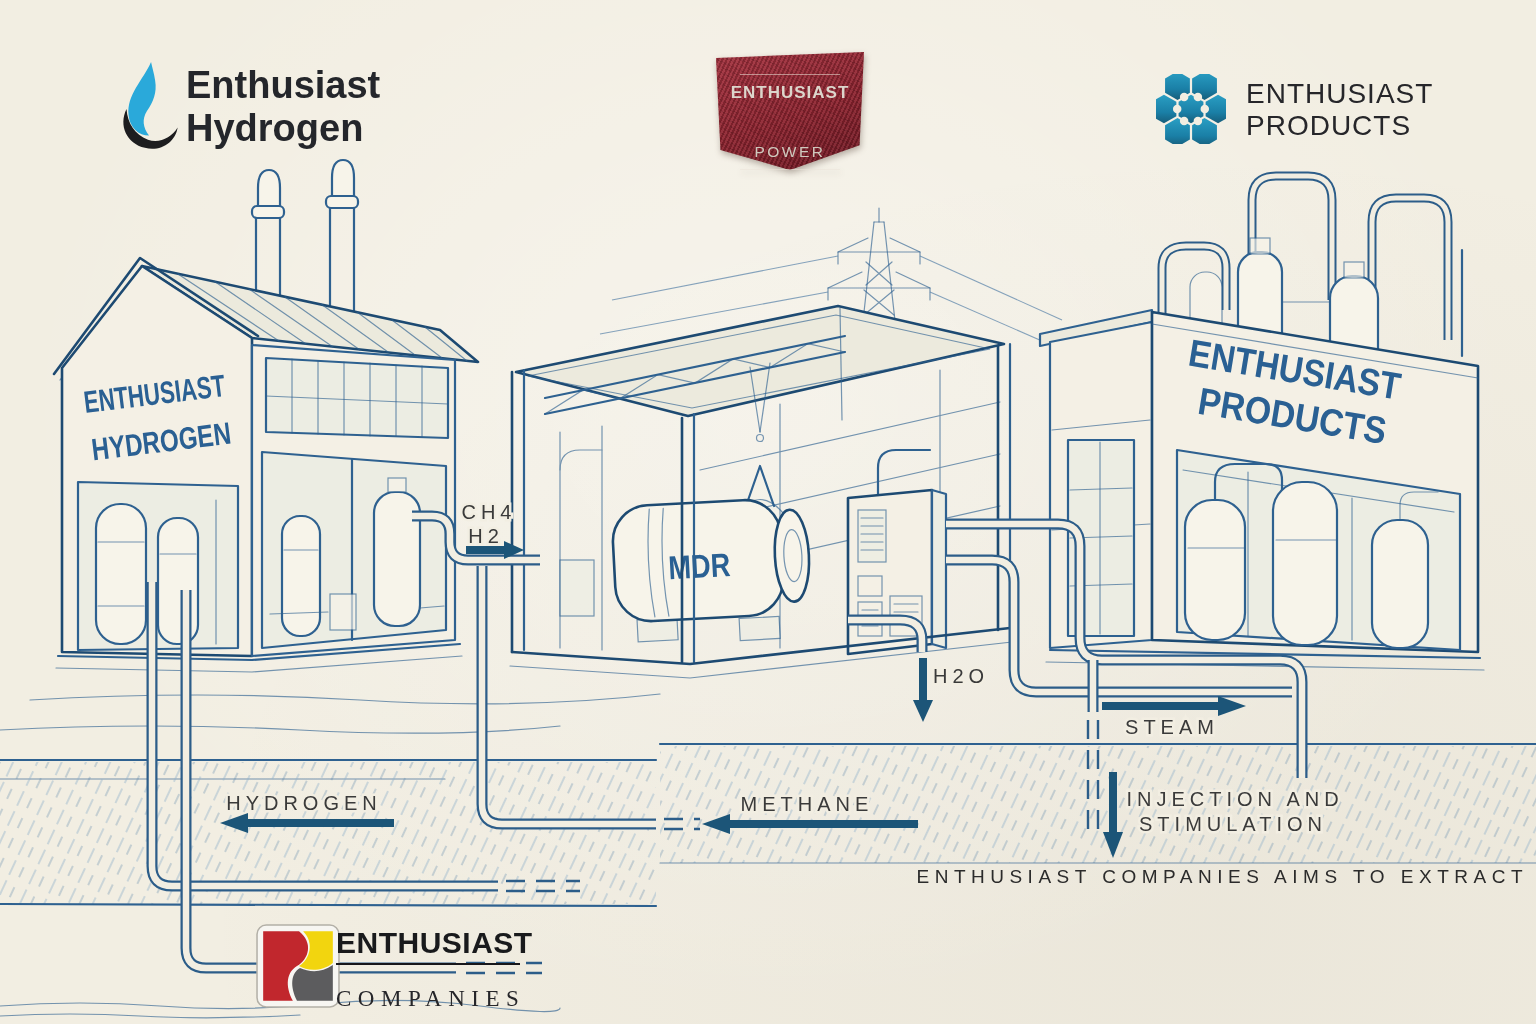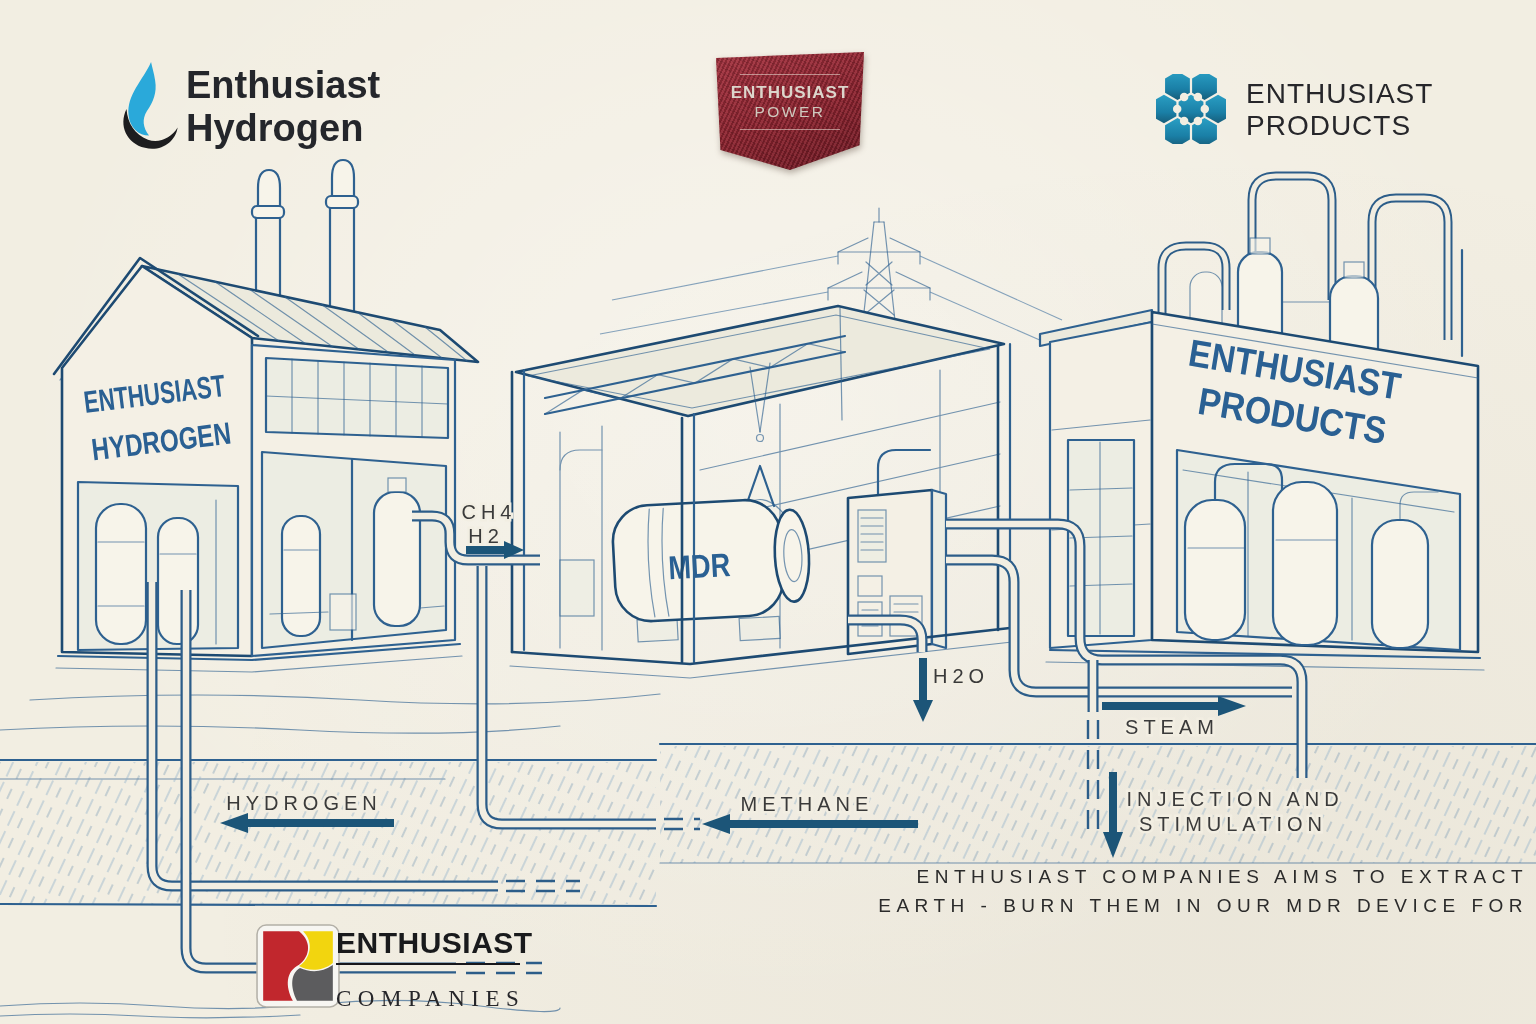--- a/index.html
+++ b/index.html
@@ -39,21 +39,21 @@
     filter:drop-shadow(1px 3px 3px rgba(60,40,30,.35));}
   .badge-shape{position:absolute;inset:0;
     background:
       repeating-linear-gradient(115deg, rgba(0,0,0,.16) 0 2px, rgba(255,255,255,.06) 2px 4px),
       repeating-linear-gradient(25deg, rgba(0,0,0,.10) 0 1px, rgba(255,255,255,0) 1px 5px),
       linear-gradient(160deg,#a63340,#8e2430 55%,#701a24);
     clip-path:polygon(0% 5%,100% 0%,97% 79%,50% 100%,3% 83%);}
   .badge-inner{position:absolute;inset:0;display:flex;flex-direction:column;align-items:center;}
   .badge-line{width:100px;border-top:1px solid rgba(235,228,216,.55);}
   .badge-t1{margin-top:8px;font-size:17px;font-weight:700;letter-spacing:1px;color:#dcd6cc;}
-  .badge-t2{font-size:15.5px;font-weight:400;letter-spacing:2.5px;color:#cfc9be;}
+  .badge-t2{font-size:15.5px;font-weight:400;letter-spacing:2.5px;color:#cfc9be;margin-top:40px;}
   .co-logo-text{position:absolute;left:336px;top:926px;color:#191a1c;}
   .co-l1{font-size:30px;font-weight:700;letter-spacing:0.5px;}
   .co-rule{width:184px;height:2px;background:#17171b;margin-top:3px;}
   .co-l2{font-family:"Liberation Serif",serif;font-size:23px;letter-spacing:6.5px;color:#26262a;margin-top:21px;}
 
   .caption{position:absolute;left:652px;top:862px;width:876px;text-align:right;
     font-size:19px;letter-spacing:5.5px;line-height:29px;color:#2b2b2b;}
 </style>
 </head>
 <body>
@@ -427,16 +427,15 @@
   <path d="M40,75 C33,61 34,48 43,43 C52,47 64,48 75,40 V75 Z" fill="#5c5c5e"></path>
 </svg>
 <div class="co-logo-text">
   <div class="co-l1">ENTHUSIAST</div>
   <div class="co-rule"></div>
   <div class="co-l2">COMPANIES</div>
 </div>
 
 <div class="caption">
   <div>ENTHUSIAST COMPANIES AIMS TO EXTRACT</div>
-  <div>EARTH - BURN THEM IN OUR MDR DEVICE FOR</div>
 </div>
 
 </div>
 
 </body></html>

